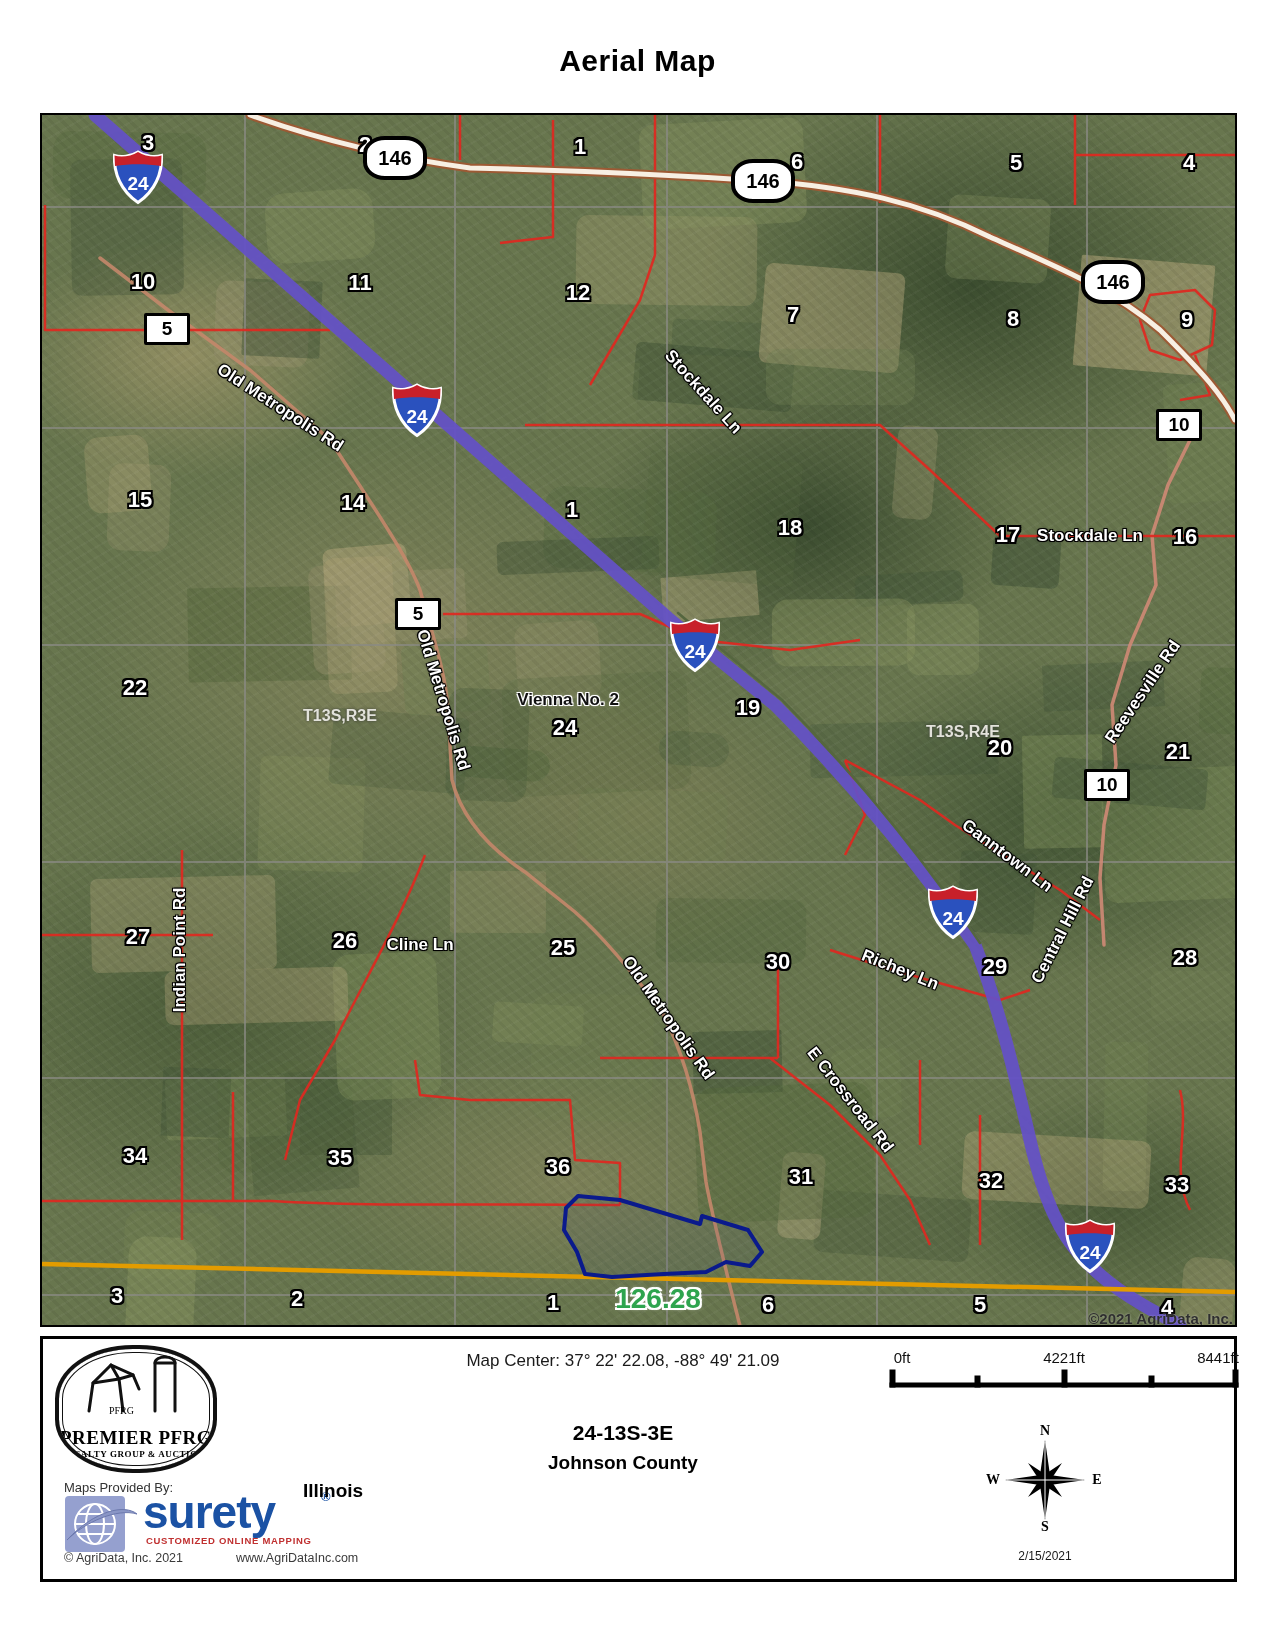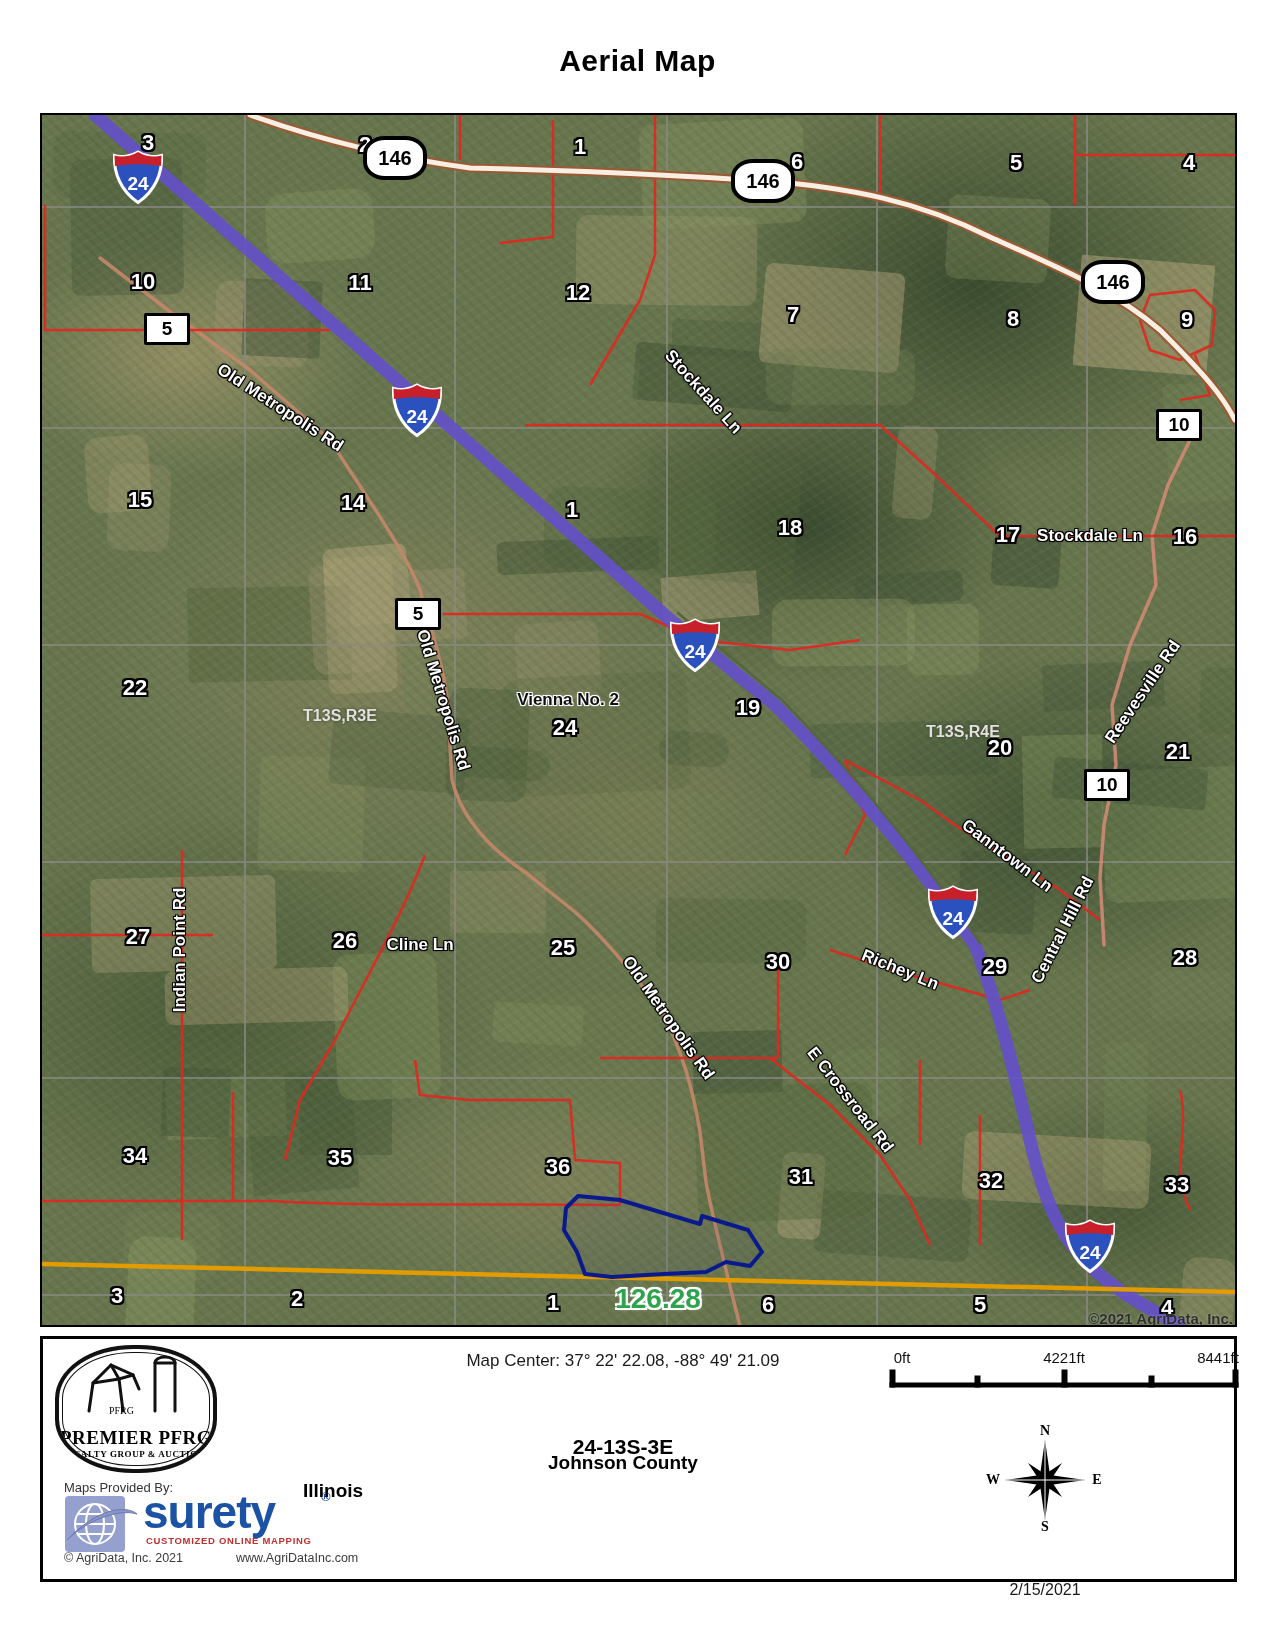--- a/index.html
+++ b/index.html
@@ -75,35 +75,35 @@
   .surety-word { position:absolute; left:100px; top:146px; font-size:46px; font-weight:bold;
     color:#1b52a4; letter-spacing:-1px; }
   .surety-reg { position:absolute; left:278px; top:150px; font-size:13px; font-weight:bold; color:#1b52a4; }
   .surety-tag { position:absolute; left:103px; top:196px; font-size:9.5px; font-weight:bold;
     letter-spacing:.7px; color:#c03030; }
   .agri-copy { position:absolute; left:21px; top:212px; font-size:12.5px; color:#3a3a3a; }
   .agri-web { position:absolute; left:193px; top:212px; font-size:12.5px; color:#3a3a3a; }
 
   .map-center-text { position:absolute; left:260px; top:12px; width:640px; text-align:center;
     font-size:17px; color:#1a1a1a; }
-  .trs { position:absolute; left:260px; top:96px; width:640px; text-align:center;
+  .trs { position:absolute; left:260px; top:82px; width:640px; text-align:center;
     font-size:21px; font-weight:bold; color:#000; }
   .county { position:absolute; left:260px; top:113px; width:640px; text-align:center;
     font-size:19px; font-weight:bold; color:#000; }
   .state { position:absolute; left:260px; top:141px; width:640px; text-align:left;
     font-size:19px; font-weight:bold; color:#000; }
 
   .scale-wrap { position:absolute; left:845px; top:10px; width:352px; height:42px; }
   .scale-labels { position:relative; width:100%; height:18px; font-size:15px; color:#111; }
   .scale-labels span { position:absolute; transform:translateX(-50%); white-space:nowrap; }
   .compass-wrap { position:absolute; left:952px; top:84px; width:100px; height:110px; }
   .compass-letter { position:absolute; font-family:"Liberation Serif", serif; font-size:14px;
     font-weight:bold; color:#000; transform:translate(-50%,-50%); }
   .date-label { position:absolute; left:952px; top:210px; width:100px; text-align:center;
-    font-size:16px; color:#1a1a1a;margin-top:32px; }
+    font-size:12px; color:#1a1a1a; }
 </style>
 </head>
 <body>
 
 <div id="page">
 
   <div class="title">Aerial Map</div>
 
   <div class="map-frame">
     <div class="terrain" id="terrain">

